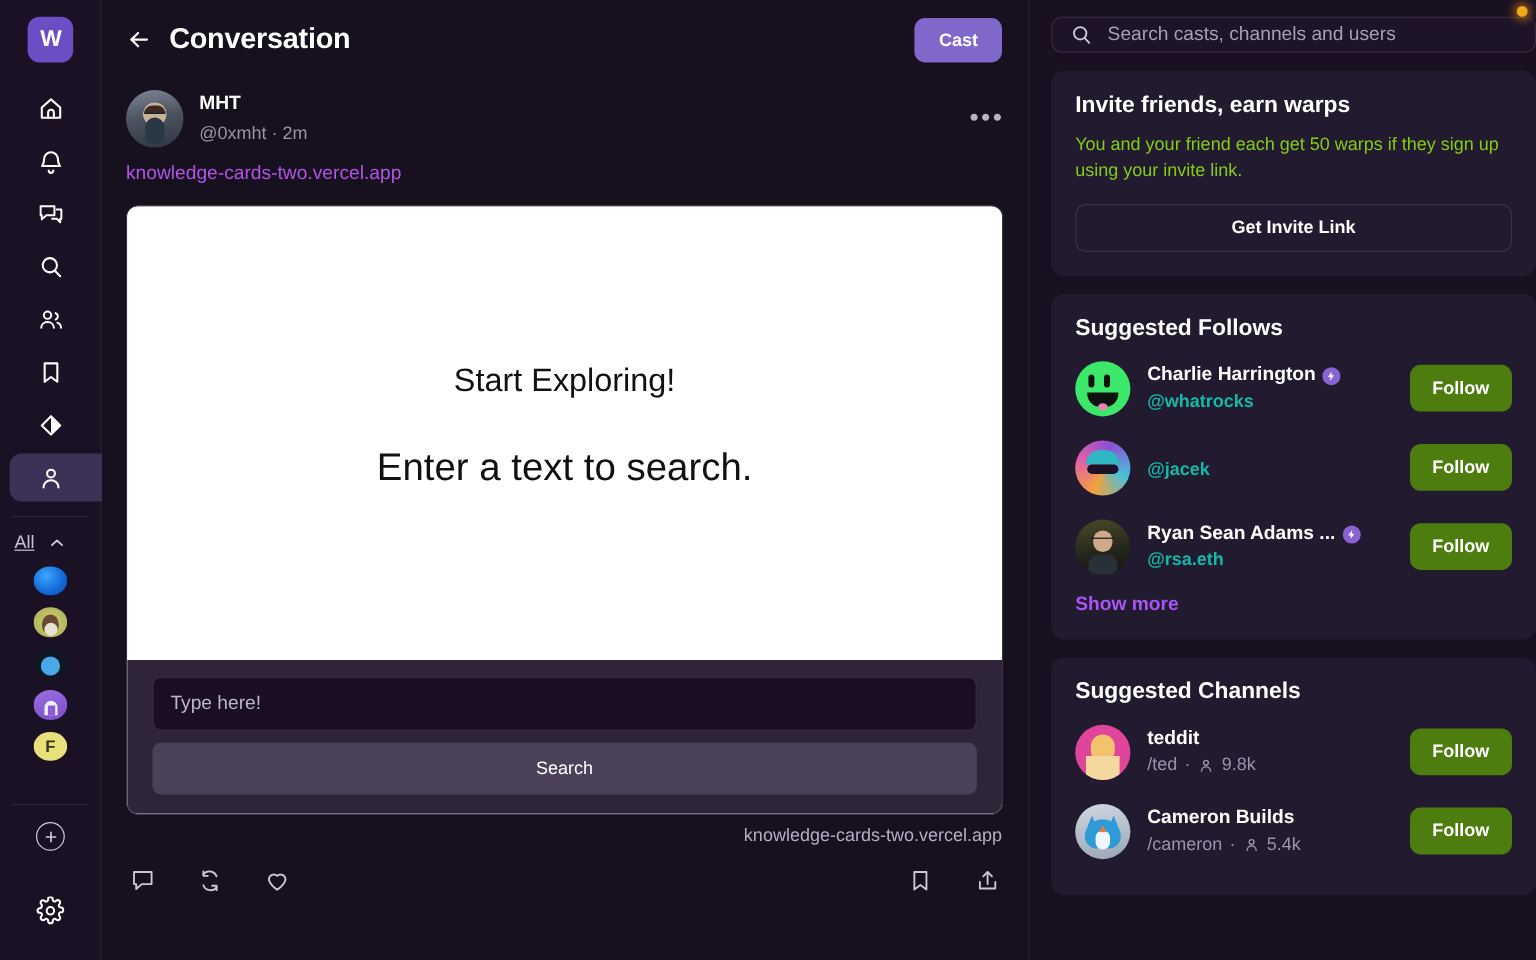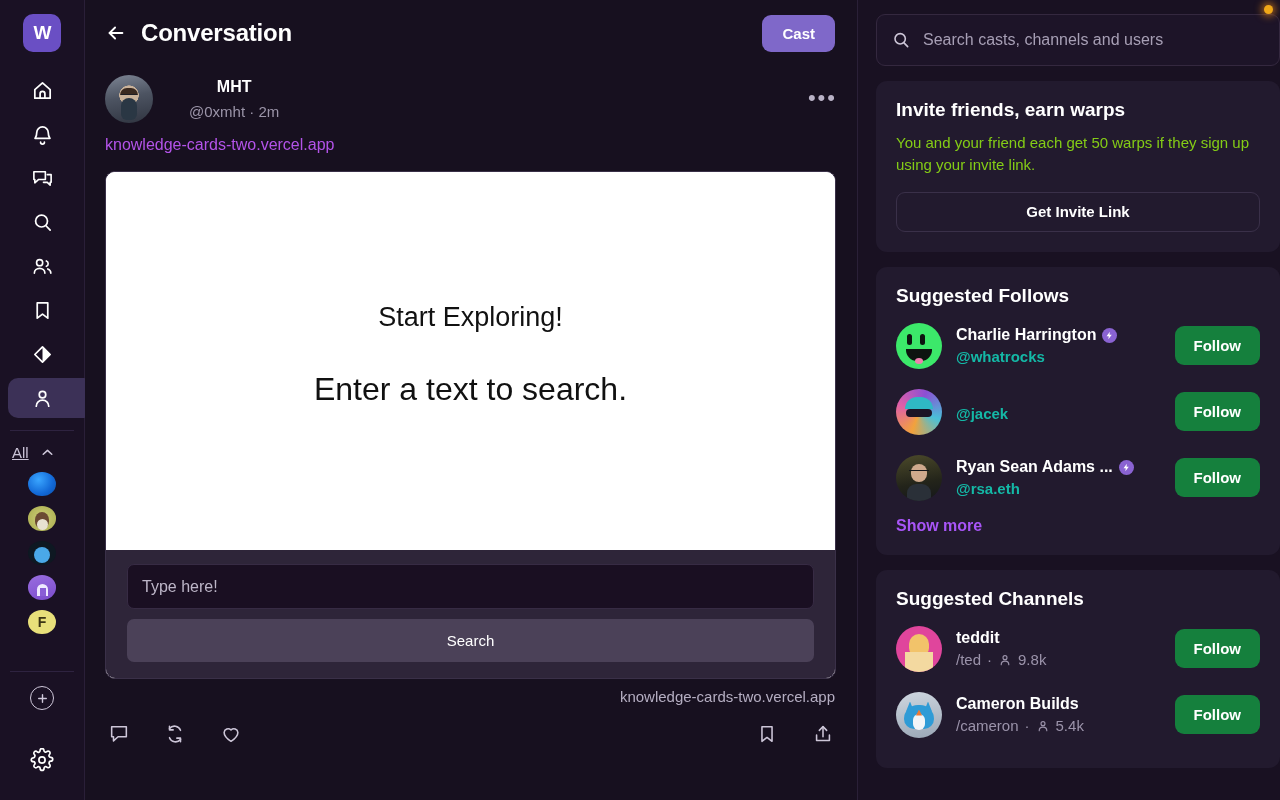--- a/index.html
+++ b/index.html
@@ -62,21 +62,21 @@
     margin-left:auto; background:#7f68c9; color:#fff; border:none;
     font-size:15px; font-weight:bold; border-radius:9px;
     padding:10px 20px; cursor:pointer; font-family:inherit;
   }
   .cast-row { padding:0 20px; }
   .author { display:flex; align-items:flex-start; padding-top:9px; }
   .avatar {
     width:48px; height:48px; border-radius:50%; flex:0 0 48px; overflow:hidden;
     background:#3a4050;
   }
-  .author-meta { margin-left:36px; padding-top:2px;text-align:center; }
+  .author-meta { margin-left:13px; padding-top:2px; }
   .author-name { font-size:16px; font-weight:bold; line-height:1.3; }
   .author-handle { font-size:15px; color:#9b94a8; margin-top:5px; }
   .more-dots { margin-left:auto; color:#b9b2c6; font-size:22px; letter-spacing:2px; line-height:1; padding-top:12px; cursor:pointer;}
   .cast-link { color:#b353e8; font-size:16px; margin-top:13px; display:block; text-decoration:none; cursor:pointer; }
 
   
   .embed {
     margin-top:17px; width:731px; height:508px;
     border:1px solid #3a3048; border-radius:10px; overflow:hidden;
     background:#ffffff; display:flex; flex-direction:column;
@@ -105,21 +105,21 @@
   .action-right { margin-left:auto; display:flex; }
   .action-right .action-ico { margin-right:0; margin-left:34px; }
 
   
   .right { flex:1 1 auto; height:800px; background:#191122; padding:14px 0 0 18px; position:relative; overflow:hidden;}
   .notif-dot {
     position:absolute; right:7px; top:5px; width:9px; height:9px; border-radius:50%;
     background:#f0a818; box-shadow:0 0 7px 3px rgba(240,140,24,.55);
   }
   .search-box {
-    height:52px; border:1px solid #34283f; border-radius:9px; background:#1d1428;
+    height:30px; border:1px solid #34283f; border-radius:9px; background:#1d1428;
     display:flex; align-items:center; padding:0 14px; margin-right:0;
   }
   .search-box input {
     flex:1; background:transparent; border:none; outline:none; color:#cdc7d8;
     font-size:16px; font-family:inherit; margin-left:12px;
   }
   .search-box input::placeholder{ color:#a79fb5; }
   .card { background:#221a2e; border-radius:11px; margin-top:15px; padding:18px 20px 20px 20px; }
   .card-title { font-size:19px; font-weight:bold; }
   .card-sub { font-size:15px; color:#84cc16; line-height:1.45; margin-top:11px; }
@@ -132,21 +132,21 @@
   .urow { display:flex; align-items:center; padding:10px 0; }
   .urow .uav { width:46px; height:46px; border-radius:50%; flex:0 0 46px; overflow:hidden; }
   .uinfo { margin-left:14px; min-width:0; flex:1; }
   .uname { font-size:16px; font-weight:bold; display:flex; align-items:center; gap:6px; white-space:nowrap; }
   .uhandle { font-size:15px; color:#14b8a6; margin-top:4px;font-weight:bold; }
   .badge {
     width:15px; height:15px; border-radius:50%; background:#8a63d2;
     display:inline-flex; align-items:center; justify-content:center; flex:0 0 15px;
   }
   .follow-btn {
-    margin-left:auto; background:#15803d; color:#fff; border:none; border-radius:9px;
+    margin-left:auto; background:#4d7c0f; color:#fff; border:none; border-radius:9px;
     font-size:15px; font-weight:bold; padding:11px 19px; font-family:inherit; cursor:pointer;
     flex:0 0 auto;
   }
   .show-more { color:#a855f7; font-size:16px; font-weight:bold; margin-top:6px; display:block; cursor:pointer; }
   .cmeta { font-size:15px; color:#9b93aa; margin-top:4px; display:flex; align-items:center; gap:6px; }
   .cname{ font-size:16px; font-weight:bold; }
 </style>
 </head>
 <body>
 

